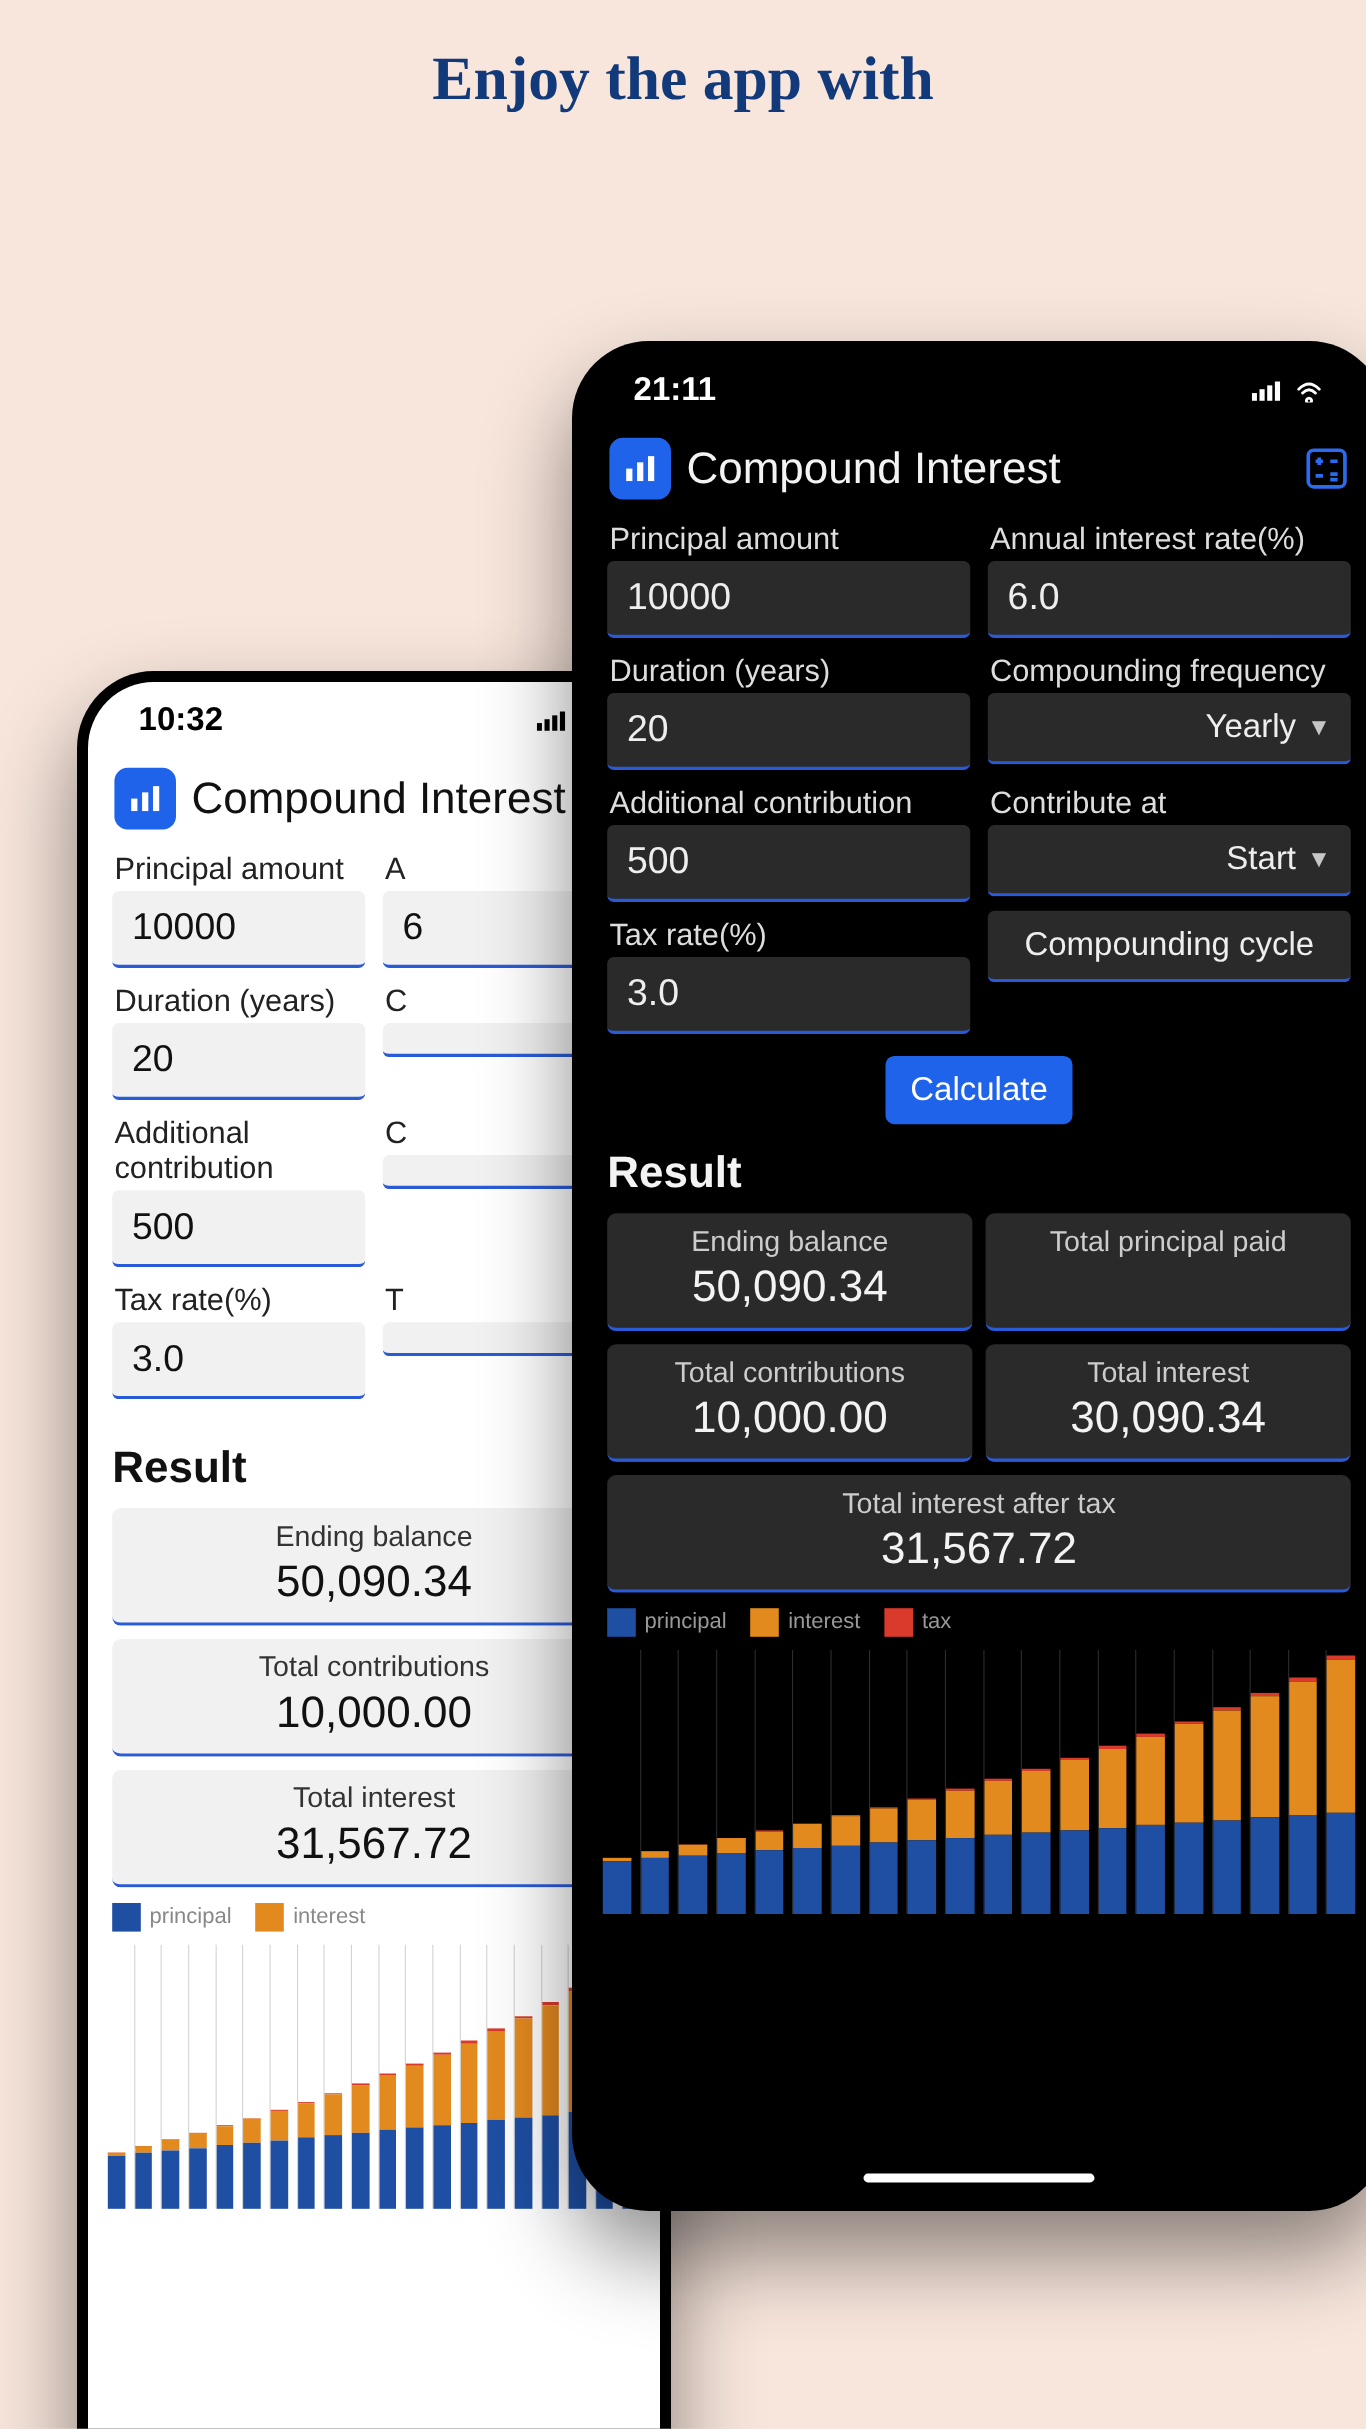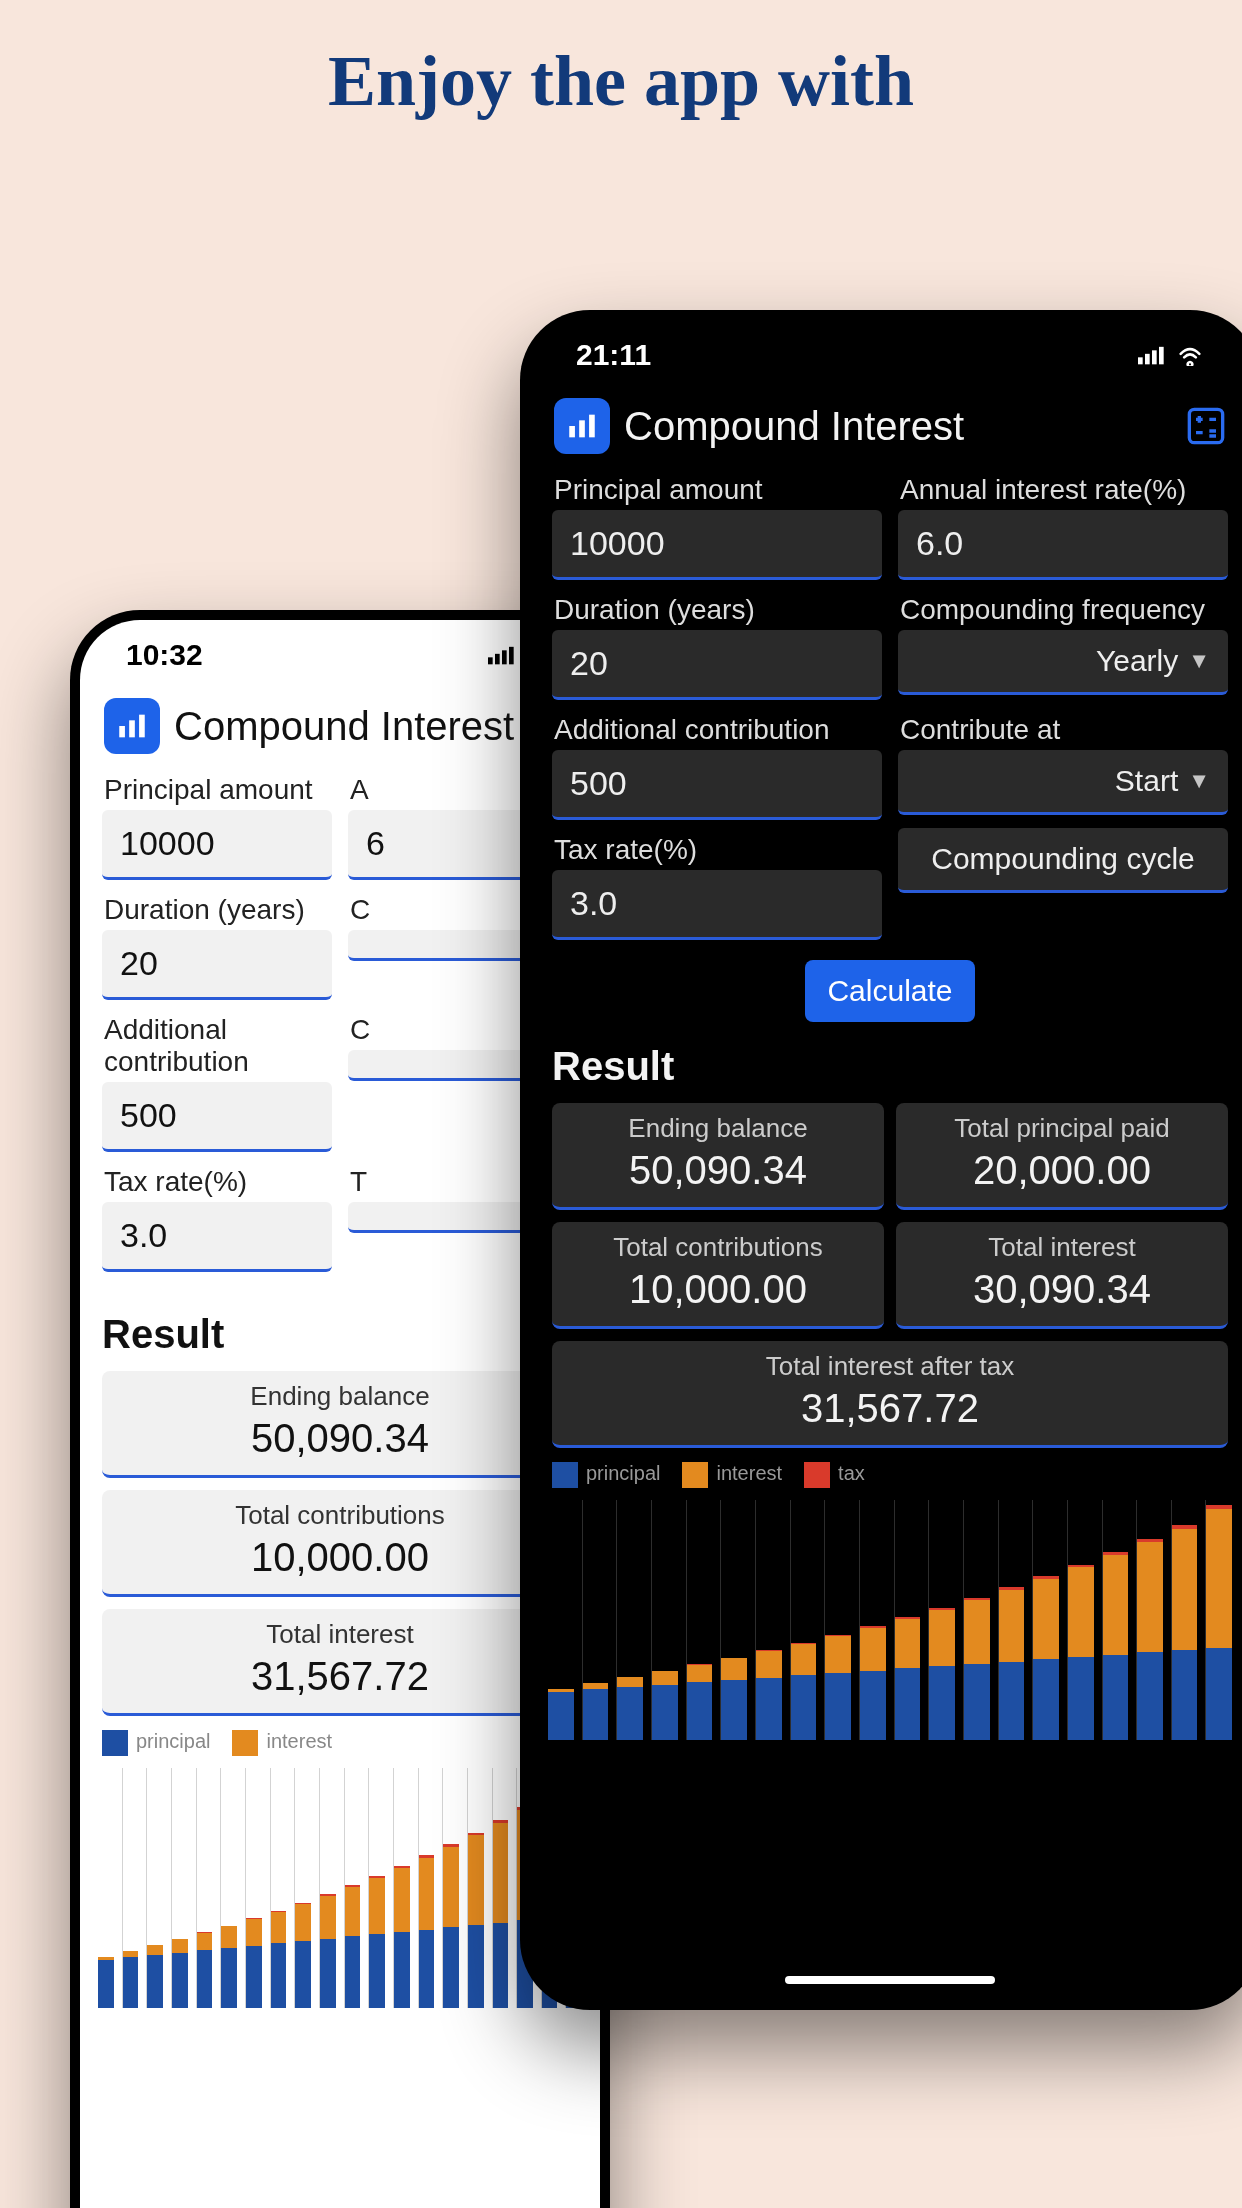--- a/index.html
+++ b/index.html
@@ -8,21 +8,21 @@
     background: #f8e6dc;
     font-family: -apple-system, "Helvetica Neue", Arial, sans-serif;
     position: relative;
     overflow: hidden;
   }
 
   
   .headline { text-align: center; padding-top: 40px; }
   .headline .line1 {
     font-family: Georgia, 'Times New Roman', serif;
-    font-weight: 900; color: #123a7a; font-size: 72px;
+    font-weight: 900; color: #123a7a; font-size: 56px;
   }
   .headline .line2 {
     font-family: Georgia, 'Times New Roman', serif;
     font-weight: 900; color: #123a7a; font-size: 110px; line-height: 1.05;
   }
 
   
   .phone {
     position: absolute;
     border-radius: 70px;
@@ -443,21 +443,20 @@
 
   <div class="section-title">Result</div>
 
   <div class="result-grid">
     <div class="result-card">
       <div class="rc-label">Ending balance</div>
       <div class="rc-value">50,090.34</div>
     </div>
     <div class="result-card">
       <div class="rc-label">Total principal paid</div>
-      <div class="rc-value">20,000.00</div>
     </div>
     <div class="result-card">
       <div class="rc-label">Total contributions</div>
       <div class="rc-value">10,000.00</div>
     </div>
     <div class="result-card">
       <div class="rc-label">Total interest</div>
       <div class="rc-value">30,090.34</div>
     </div>
     <div class="result-card full">

